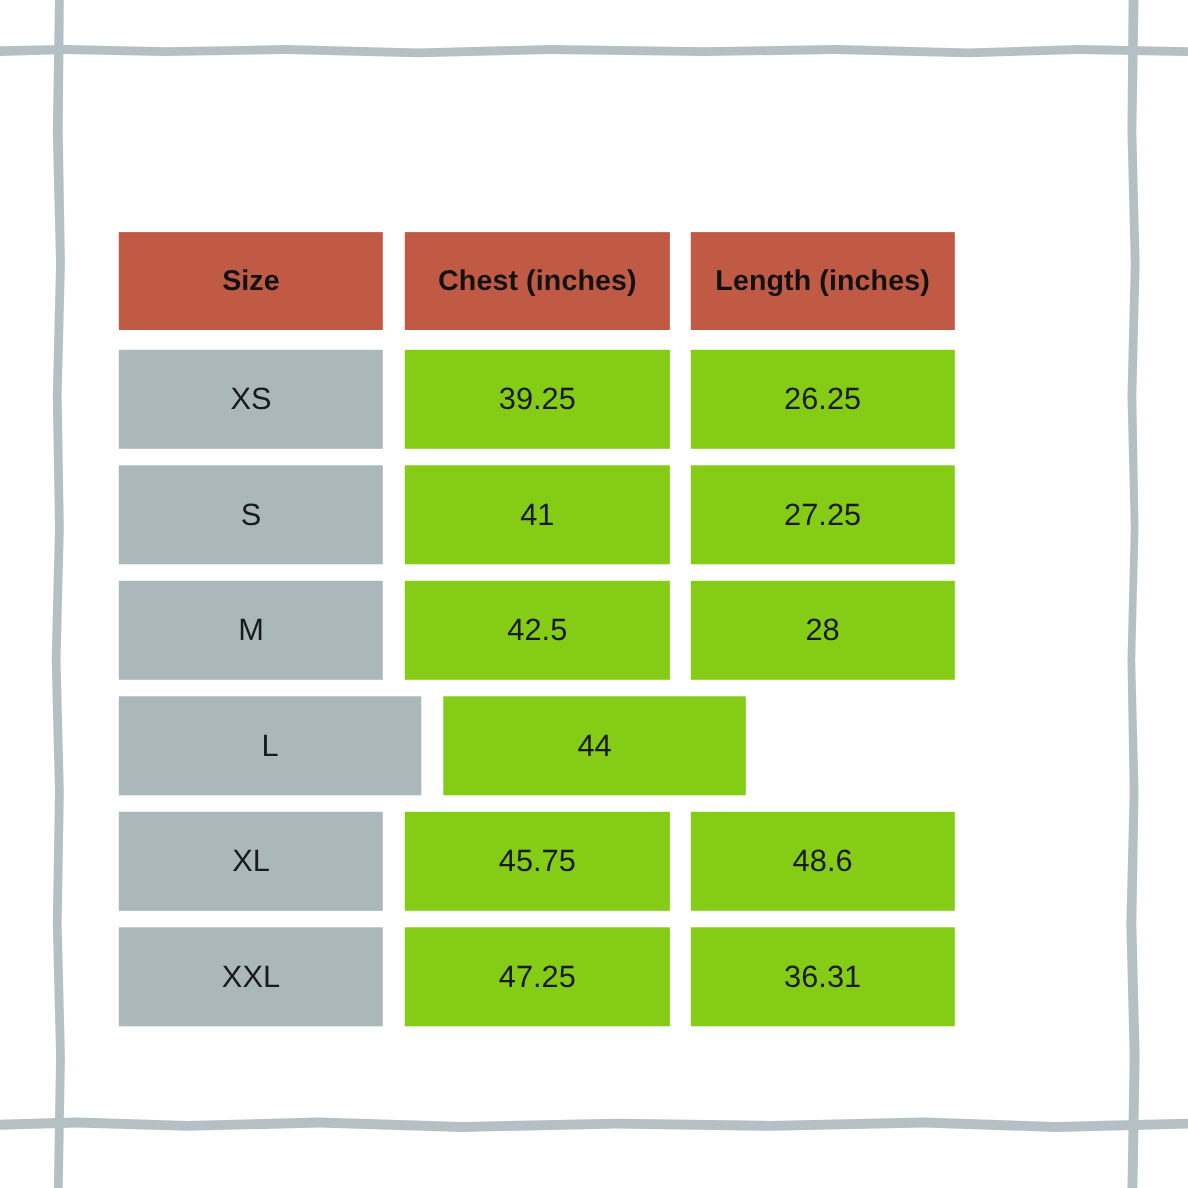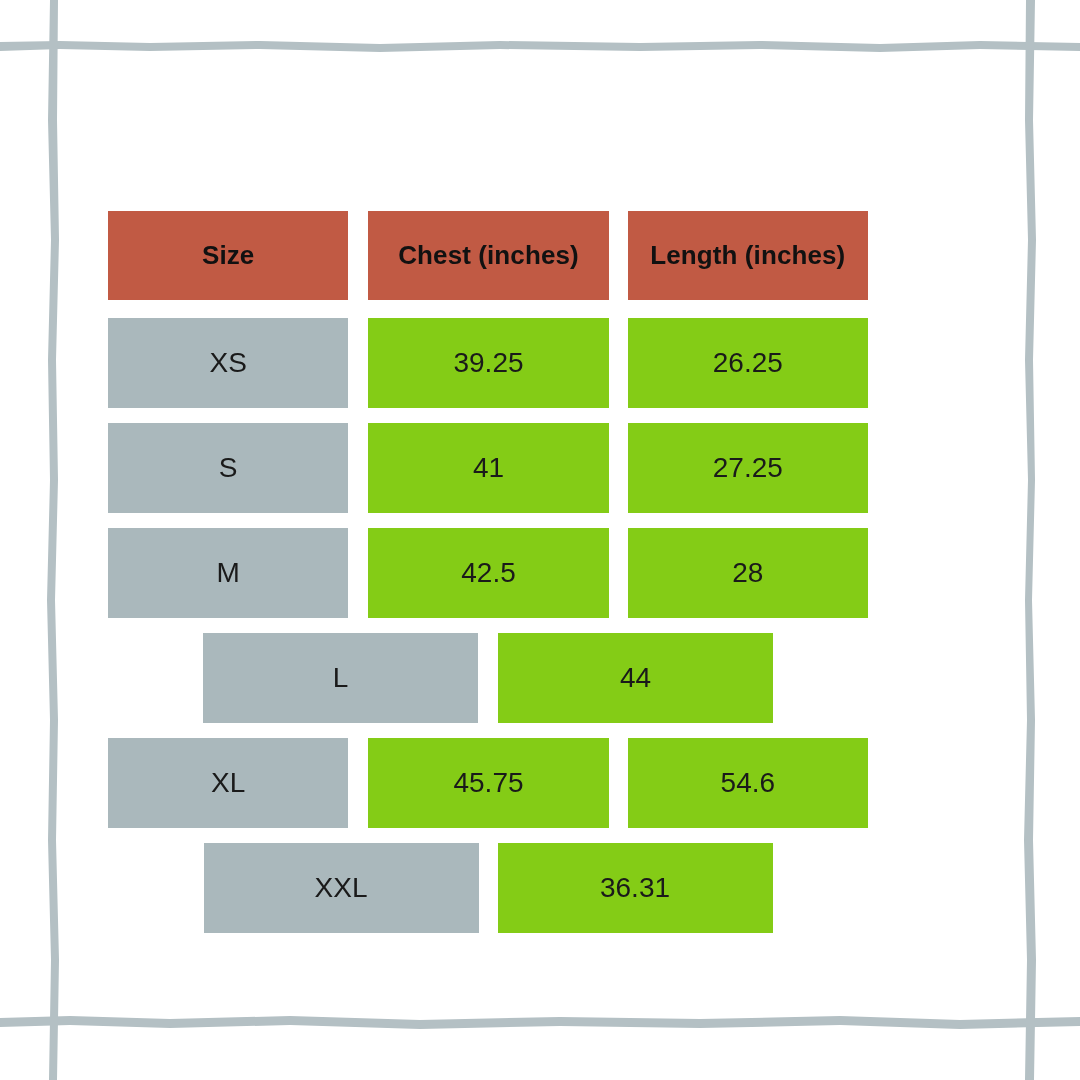--- a/index.html
+++ b/index.html
@@ -36,21 +36,20 @@
     display: flex;
     width: 760px;
   }
 
   .header-row {
     margin-bottom: 18px;
   }
 
   .data-row {
     margin-bottom: 15px;
-    justify-content: center;
   }
   .data-row:last-child {
     margin-bottom: 12px;
   }
 
   .cell {
     width: 275px;
     box-sizing: border-box;
     display: flex;
     align-items: center;
@@ -135,21 +134,22 @@
   </div>
 
   <div class="table-row data-row">
     <div class="cell size-cell col-1">L</div>
     <div class="cell measure-cell col-2">44</div>
   </div>
 
   <div class="table-row data-row">
     <div class="cell size-cell col-1">XL</div>
     <div class="cell measure-cell col-2">45.75</div>
-    <div class="cell measure-cell col-3">54.6</div>
+    <div class="cell measure-cell col-3">48.6</div>
   </div>
 
   <div class="table-row data-row">
     <div class="cell size-cell col-1">XXL</div>
+    <div class="cell measure-cell col-2">47.25</div>
     <div class="cell measure-cell col-3">36.31</div>
   </div>
 
 </div>
 
 </body></html>

